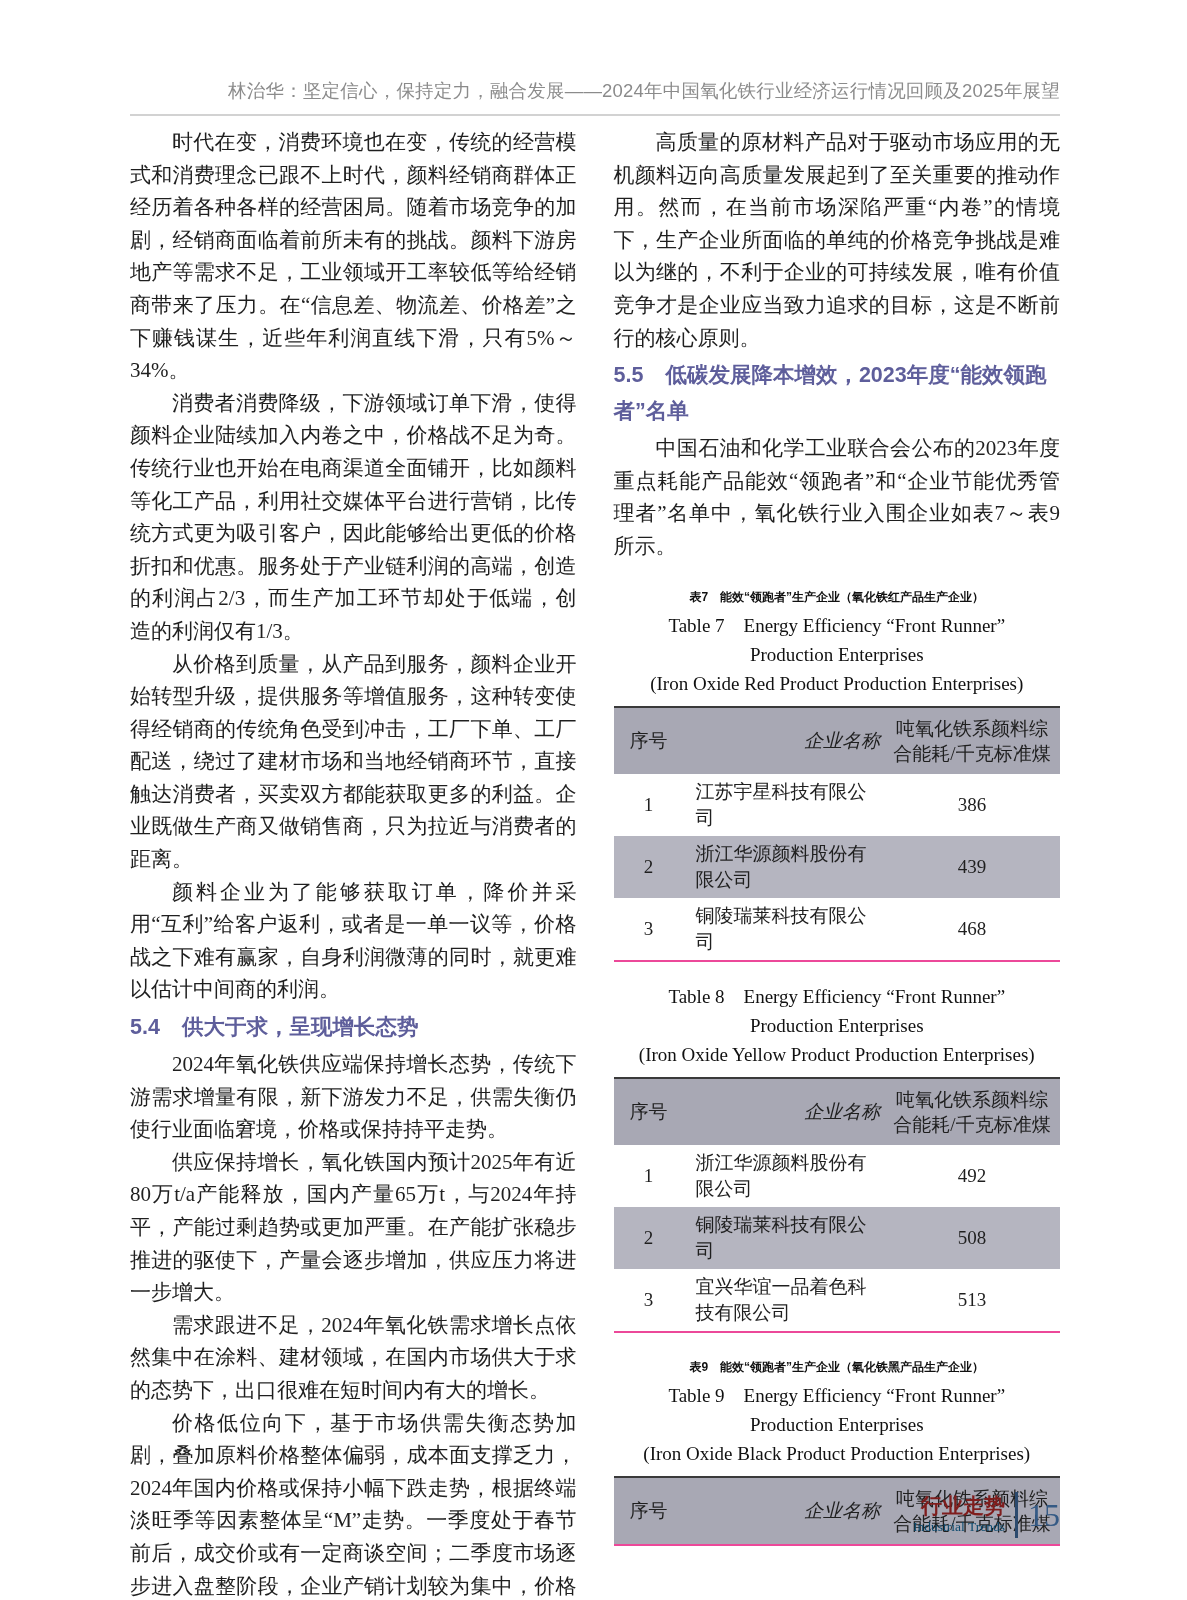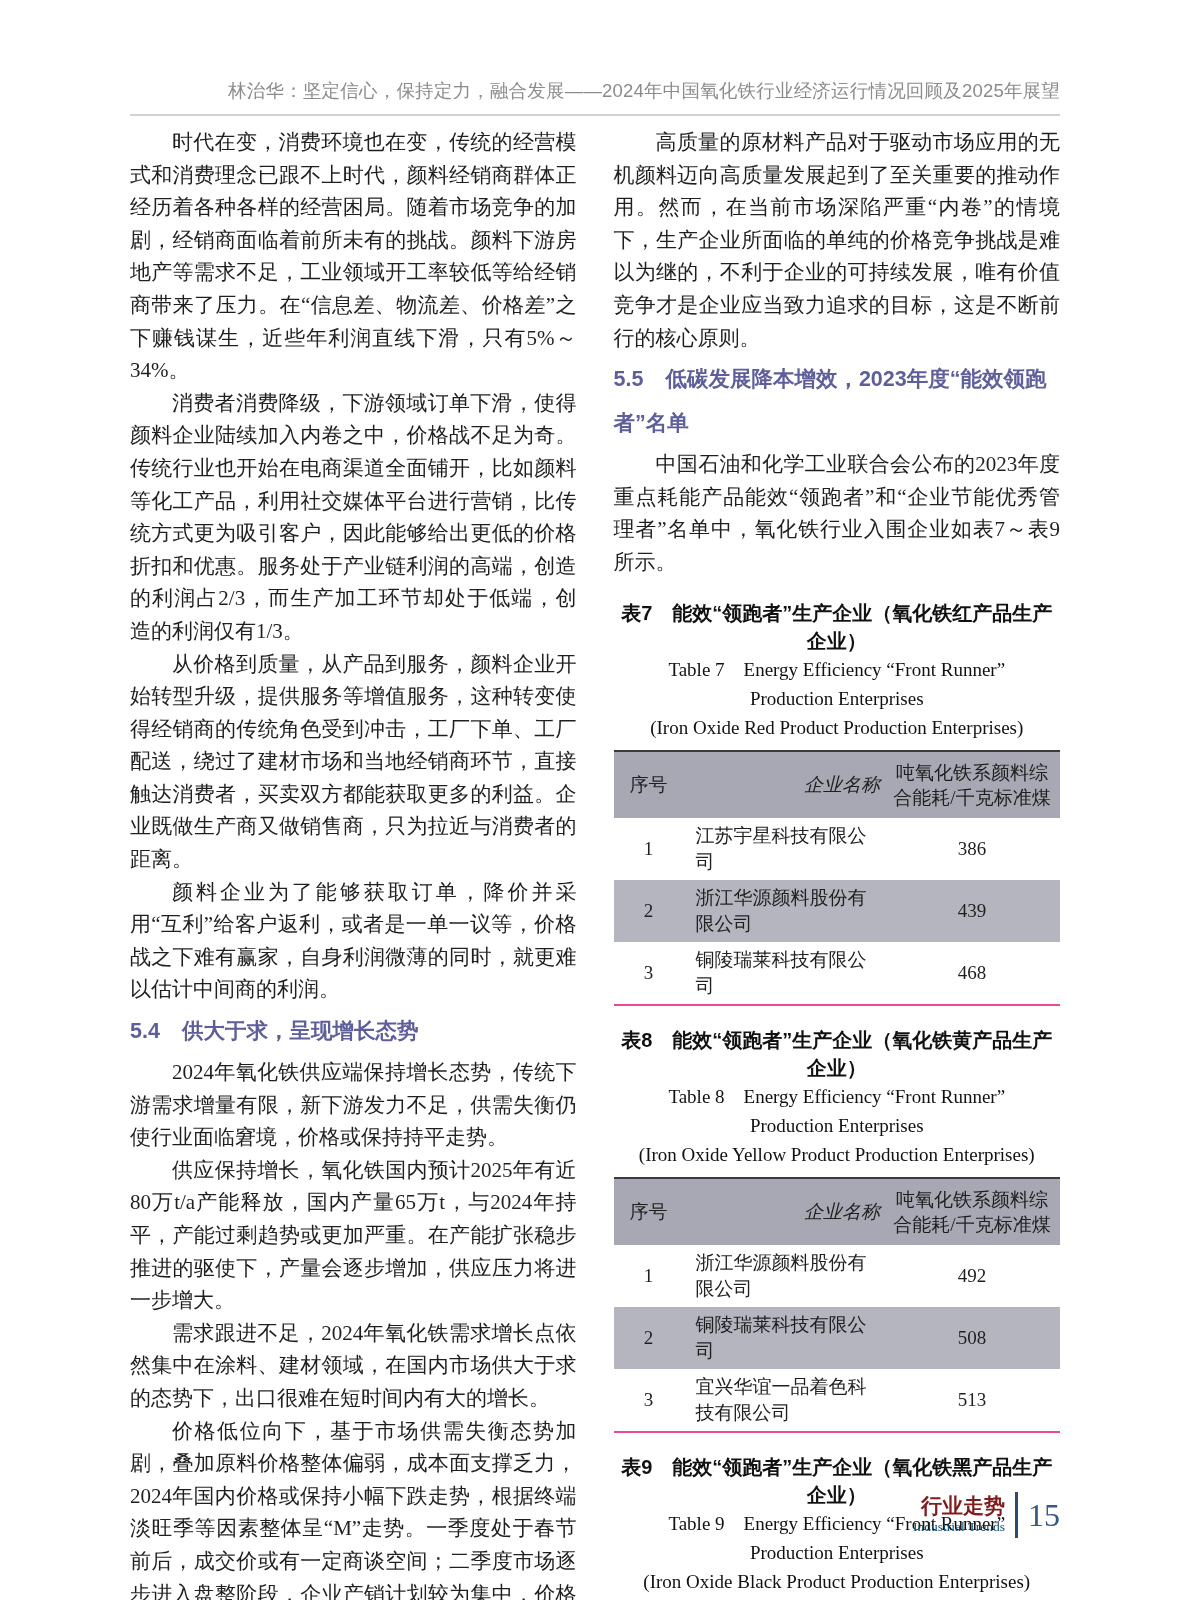--- a/index.html
+++ b/index.html
@@ -46,29 +46,29 @@
     font-size: 21px;
     line-height: 32.6px;
     text-align: justify;
     text-indent: 2em;
   }
   .section-heading {
     margin: 3px 0 3px 0;
     font-family: "Liberation Sans", "DejaVu Sans", sans-serif;
     font-weight: bold;
     font-size: 21.5px;
-    line-height: 44px;
+    line-height: 36px;
     color: #5e5e9b;
   }
   .section-heading .sec-num { margin-right: 22px; }
   .tbl-block { margin-top: 20px; margin-bottom: 18px; }
   .tbl-caption-zh {
     font-family: "Liberation Sans", "DejaVu Sans", sans-serif;
     font-weight: bold;
-    font-size: 20px;
+    font-size: 12px;
     text-align: center;
     line-height: 28px;
     color: #111;
   }
   .tbl-caption-en {
     font-weight: normal;
     font-size: 19px;
     text-align: center;
     line-height: 29px;
     color: #111;
@@ -192,21 +192,20 @@
             <tr>
               <td class="col-idx">3</td>
               <td class="col-name">铜陵瑞莱科技有限公司</td>
               <td class="col-val">468</td>
             </tr>
           </tbody>
         </table>
       </div>
 
       <div class="tbl-block">
-        <div class="tbl-caption-zh">表8　能效“领跑者”生产企业（氧化铁黄产品生产企业）</div>
         <div class="tbl-caption-en">Table 8　Energy Efficiency “Front Runner”</div>
         <div class="tbl-caption-en">Production Enterprises</div>
         <div class="tbl-caption-en">(Iron Oxide Yellow Product Production Enterprises)</div>
         <table class="data-table">
           <thead>
             <tr>
               <th class="col-idx">序号</th>
               <th class="th-name">企业名称</th>
               <th class="col-val">吨氧化铁系颜料综合能耗/千克标准煤</th>
             </tr>

